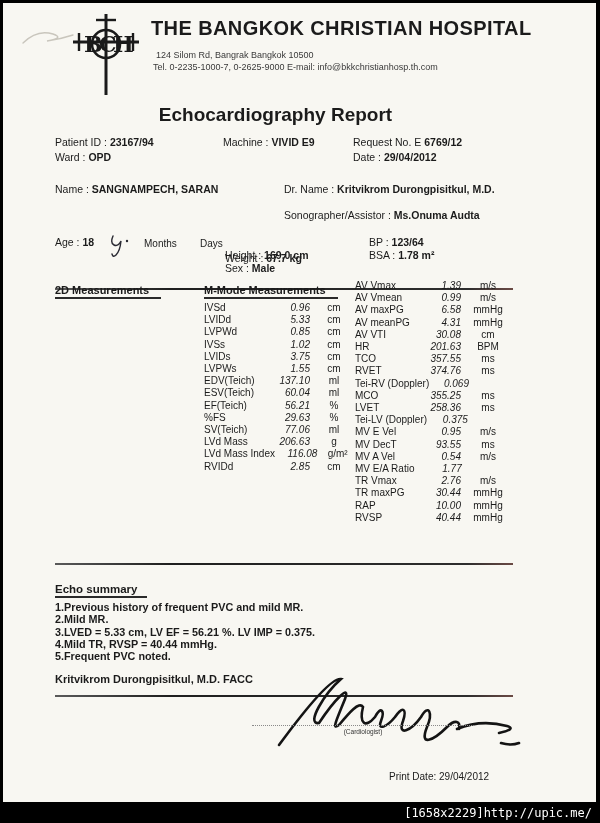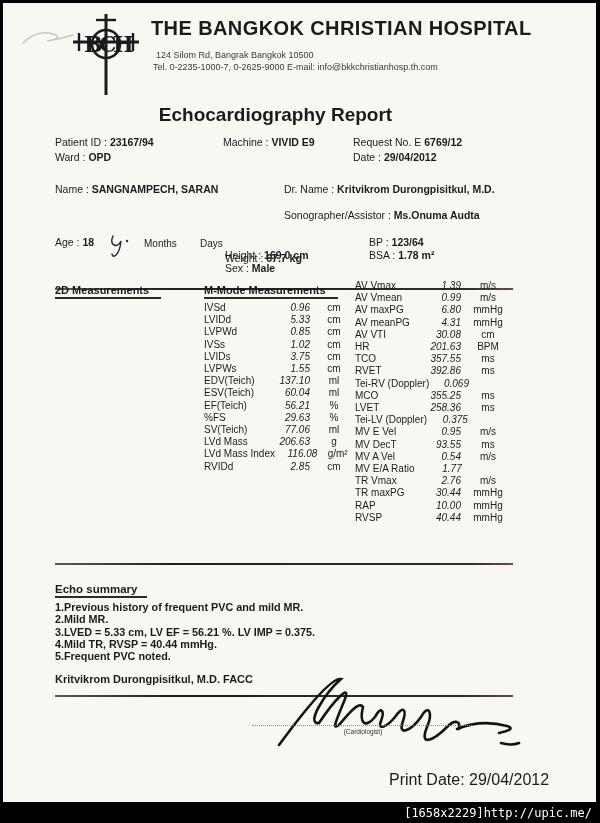--- a/index.html
+++ b/index.html
@@ -49,21 +49,21 @@
   .sum-line{font-size:10.8px;font-weight:bold;line-height:12.3px;}
   .sum-doc{font-size:11px;font-weight:bold;margin-top:11px;}
 
   
   .sig-svg{position:absolute;left:262px;top:668px;}
   .sig-dots{position:absolute;left:249px;top:722px;width:222px;
             border-top:1.6px dotted #8a8a8a;}
   .sig-role{position:absolute;left:249px;top:725px;width:222px;text-align:center;
             font-size:6.5px;color:#333;}
   .sig-name{position:absolute;left:270px;top:736px;font-size:11px;font-weight:bold;}
-  .print-date{position:absolute;left:386px;top:768px;font-size:16px;}
+  .print-date{position:absolute;left:386px;top:768px;font-size:10px;}
 
   .wm-bar{position:absolute;left:0;bottom:0;width:600px;height:21px;background:#000;
           display:flex;align-items:center;justify-content:flex-end;padding-right:8px;
           box-sizing:border-box;}
   .wm-text{color:#fff;font-family:"DejaVu Sans Mono",monospace;font-size:12px;}
 </style>
 </head>
 <body>
 
 <div class="scan">
@@ -251,21 +251,21 @@
           <span class="mnum">1.39</span>
           <span class="munit">m/s</span>
         </div>
           <div class="mrow">
           <span class="mname">AV Vmean</span>
           <span class="mnum">0.99</span>
           <span class="munit">m/s</span>
         </div>
           <div class="mrow">
           <span class="mname">AV maxPG</span>
-          <span class="mnum">6.80</span>
+          <span class="mnum">6.58</span>
           <span class="munit">mmHg</span>
         </div>
           <div class="mrow">
           <span class="mname">AV meanPG</span>
           <span class="mnum">4.31</span>
           <span class="munit">mmHg</span>
         </div>
           <div class="mrow">
           <span class="mname">AV VTI</span>
           <span class="mnum">30.08</span>
@@ -276,21 +276,21 @@
           <span class="mnum">201.63</span>
           <span class="munit">BPM</span>
         </div>
           <div class="mrow">
           <span class="mname">TCO</span>
           <span class="mnum">357.55</span>
           <span class="munit">ms</span>
         </div>
           <div class="mrow">
           <span class="mname">RVET</span>
-          <span class="mnum">392.86</span>
+          <span class="mnum">374.76</span>
           <span class="munit">ms</span>
         </div>
           <div class="mrow">
           <span class="mname">Tei-RV (Doppler)</span>
           <span class="mnum">0.069</span>
           <span class="munit"></span>
         </div>
           <div class="mrow">
           <span class="mname">MCO</span>
           <span class="mnum">355.25</span>

